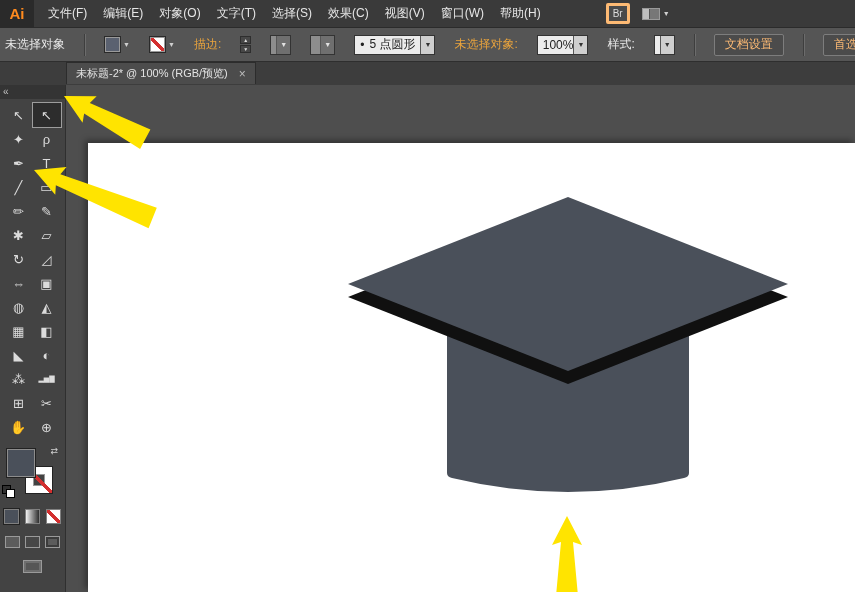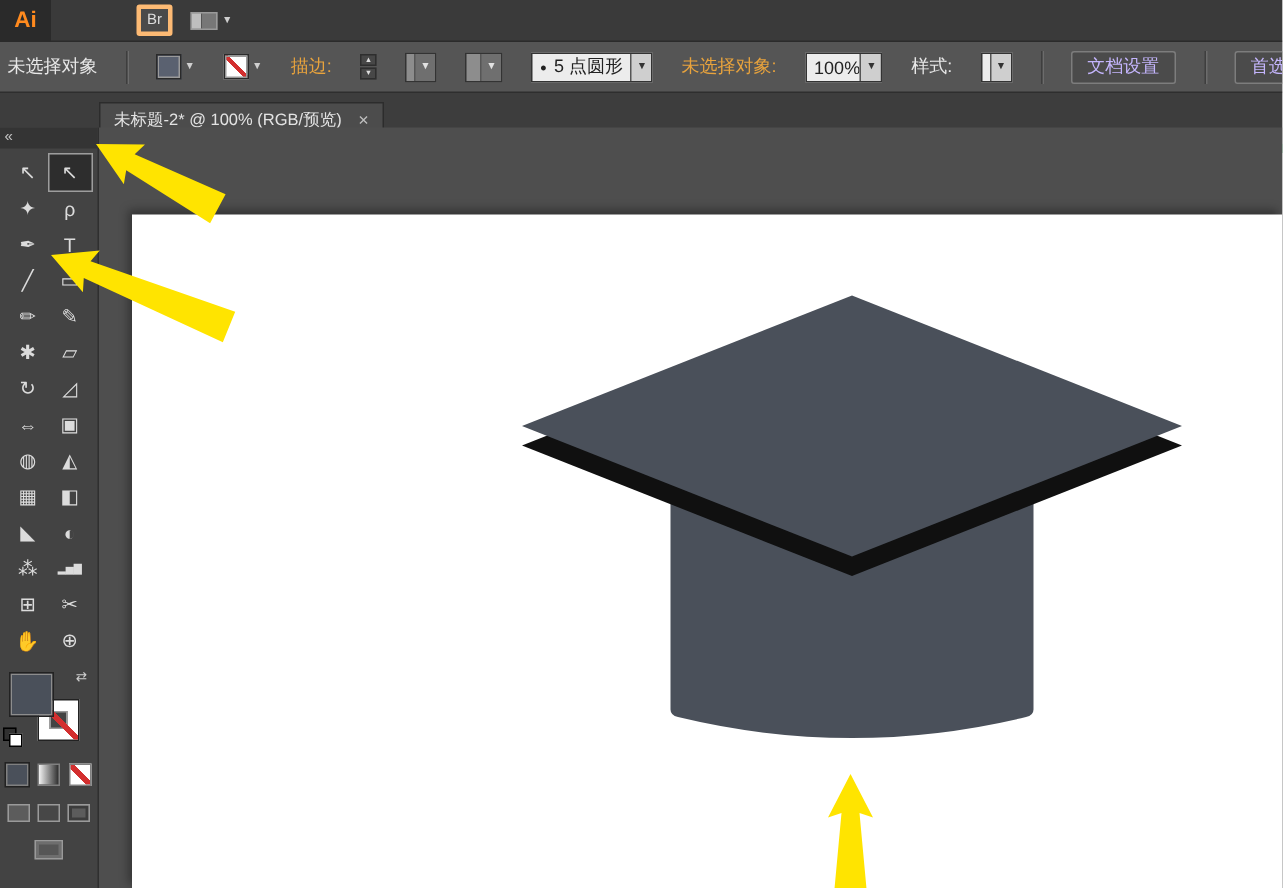--- a/index.html
+++ b/index.html
@@ -41,26 +41,26 @@
   .dd { height: 20px; display: flex; align-items: center; border: 1px solid #333;
         background: #8d8d8d; padding-left: 5px; color: #222; }
   .dd .caretbox { margin-left: auto; width: 14px; height: 100%; background: #6f6f6f;
                   border-left: 1px solid #565656; display: flex; align-items: center;
                   justify-content: center; font-size: 7px; color: #e2e2e2; }
   .dd-light { background: #ececec; }
   .dd-light .caretbox { background: #cfcfcf; color: #333; }
   .w-weight { width: 58px; } .w-profile { width: 100px; } .w-brush { width: 106px; gap: 5px; }
   .w-opacity { width: 52px; } .w-style { width: 36px; }
   .profile-line { flex: 1; height: 3px; background: #5a5a5a; margin-right: 4px; }
-  .cb-btn { background: #4b4b4b; border: 1px solid #7d7d7d; color: #c4b5fd; height: 22px;
+  .cb-btn { background: #4b4b4b; border: 1px solid #7d7d7d; color: #fdba74; height: 22px;
             padding: 0 10px; border-radius: 2px; font-size: 12px; white-space: nowrap; }
   .push-right { margin-left: auto; }
 
   
-  .tabbar { height: 40px; background: #3d3d3d; display: flex; align-items: center;
+  .tabbar { height: 40px; background: #3d3d3d; display: flex; align-items: flex-start;
             border-bottom: 6px solid #22c55e; }
   .tab { margin-left: 66px; height: 22px; background: #4c4c4c; border: 1px solid #2c2c2c;
          border-bottom: none; display: flex; align-items: center; gap: 11px; padding: 0 9px;
          font-size: 11px; color: #e3e3e3; }
   .tabclose { color: #bdbdbd; font-size: 12px; }
 
   
   .main { position: absolute; top: 85px; left: 0; right: 0; bottom: 0; background: #4e4e4e; }
   .artboard { position: absolute; left: 88px; top: 58px; right: 0; bottom: 0; background: #fff;
               box-shadow: -3px -3px 6px rgba(0,0,0,.35); }
@@ -109,20 +109,31 @@
   
   .overlay { position: absolute; inset: 0; z-index: 40; pointer-events: none; }
 </style>
 </head>
 <body>
 
 <div class="app">
 
   <div class="menubar">
     <div class="logo">Ai</div>
+    <div class="menus">
+      <span class="menu-item">文件(F)</span>
+      <span class="menu-item">编辑(E)</span>
+      <span class="menu-item">对象(O)</span>
+      <span class="menu-item">文字(T)</span>
+      <span class="menu-item">选择(S)</span>
+      <span class="menu-item">效果(C)</span>
+      <span class="menu-item">视图(V)</span>
+      <span class="menu-item">窗口(W)</span>
+      <span class="menu-item">帮助(H)</span>
+    </div>
     <div class="menubar-right">
       <span class="br-btn">Br</span>
       <span class="ws-btn">
         <span class="ws-icon"></span>
         <span class="caret">▼</span>
       </span>
     </div>
   </div>
 
   <div class="controlbar">

